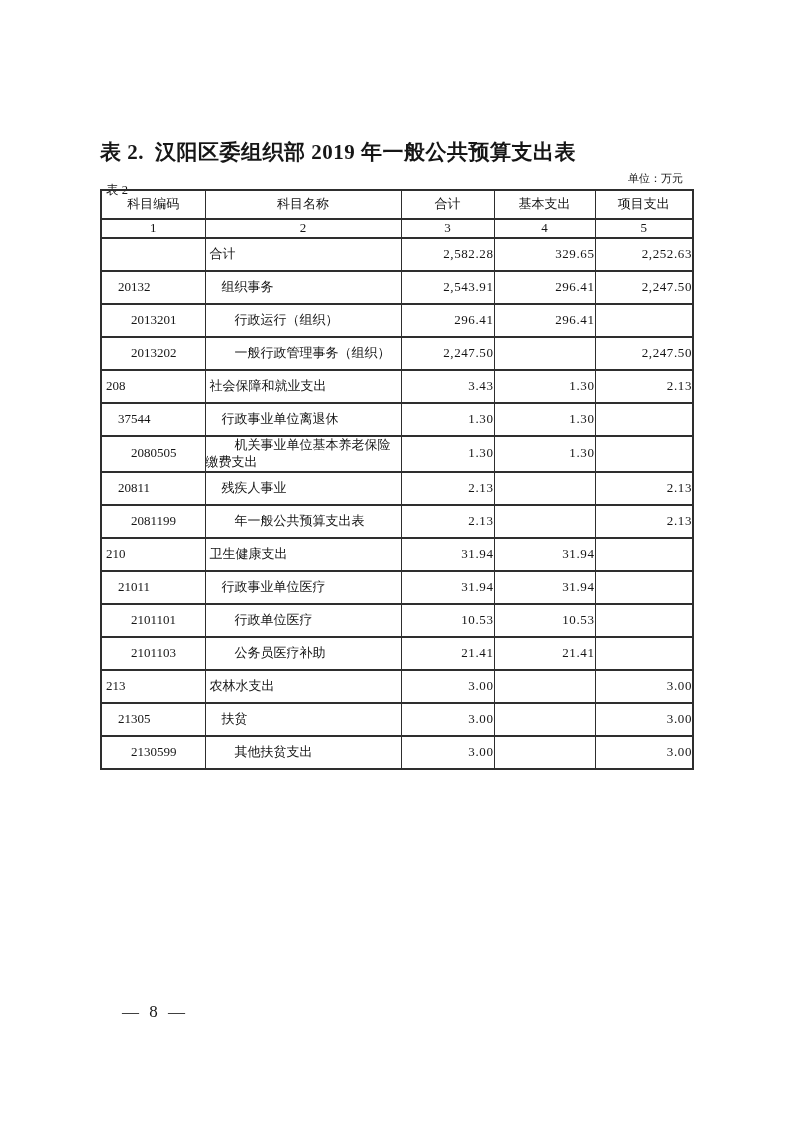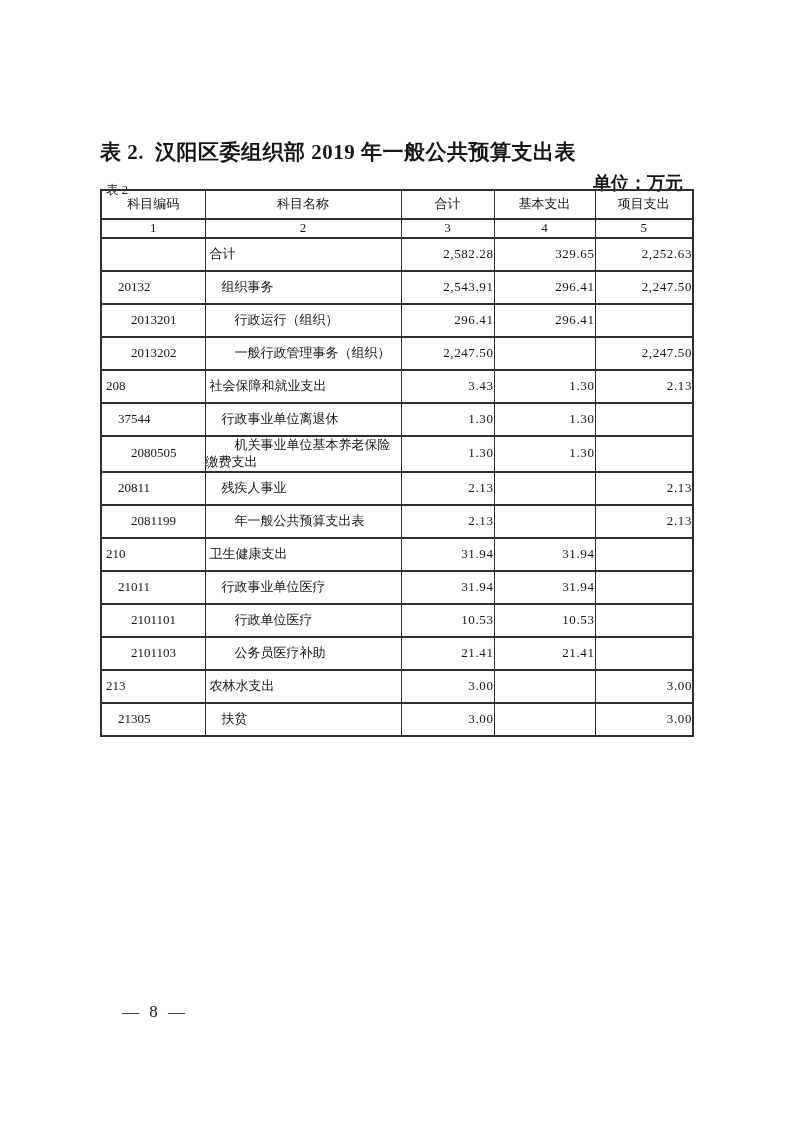--- a/index.html
+++ b/index.html
@@ -19,22 +19,21 @@
     white-space: nowrap;
     letter-spacing: 0.5px;
   }
   .table-label {
     position: absolute; top: 171px; left: 106px;
     font-size: 12.5px;
     margin-top: 11px;
   }
   .unit-label {
     position: absolute; top: 171px; right: 110px;
-    font-size: 18px;
-    font-weight: bold;
+    font-size: 11px;
   }
   table.budget {
     position: absolute; top: 189px; left: 100px;
     width: 592px;
     border-collapse: collapse;
     table-layout: fixed;
     border: 2px solid #2e2e2e;
   }
   table.budget th, table.budget td {
     border-left: 1px solid #2e2e2e;
@@ -198,18 +197,25 @@
           <td class="num"></td>
           <td class="num">3.00</td>
         </tr>
         <tr>
           <td class="code lv1">21305</td>
           <td class="name lv1">扶贫</td>
           <td class="num">3.00</td>
           <td class="num"></td>
           <td class="num">3.00</td>
         </tr>
+        <tr>
+          <td class="code lv2">2130599</td>
+          <td class="name lv2">其他扶贫支出</td>
+          <td class="num">3.00</td>
+          <td class="num"></td>
+          <td class="num">3.00</td>
+        </tr>
       </tbody>
   </table>
 
   <div class="page-number">— 8 —</div>
 
 </div>
 
 </body></html>

